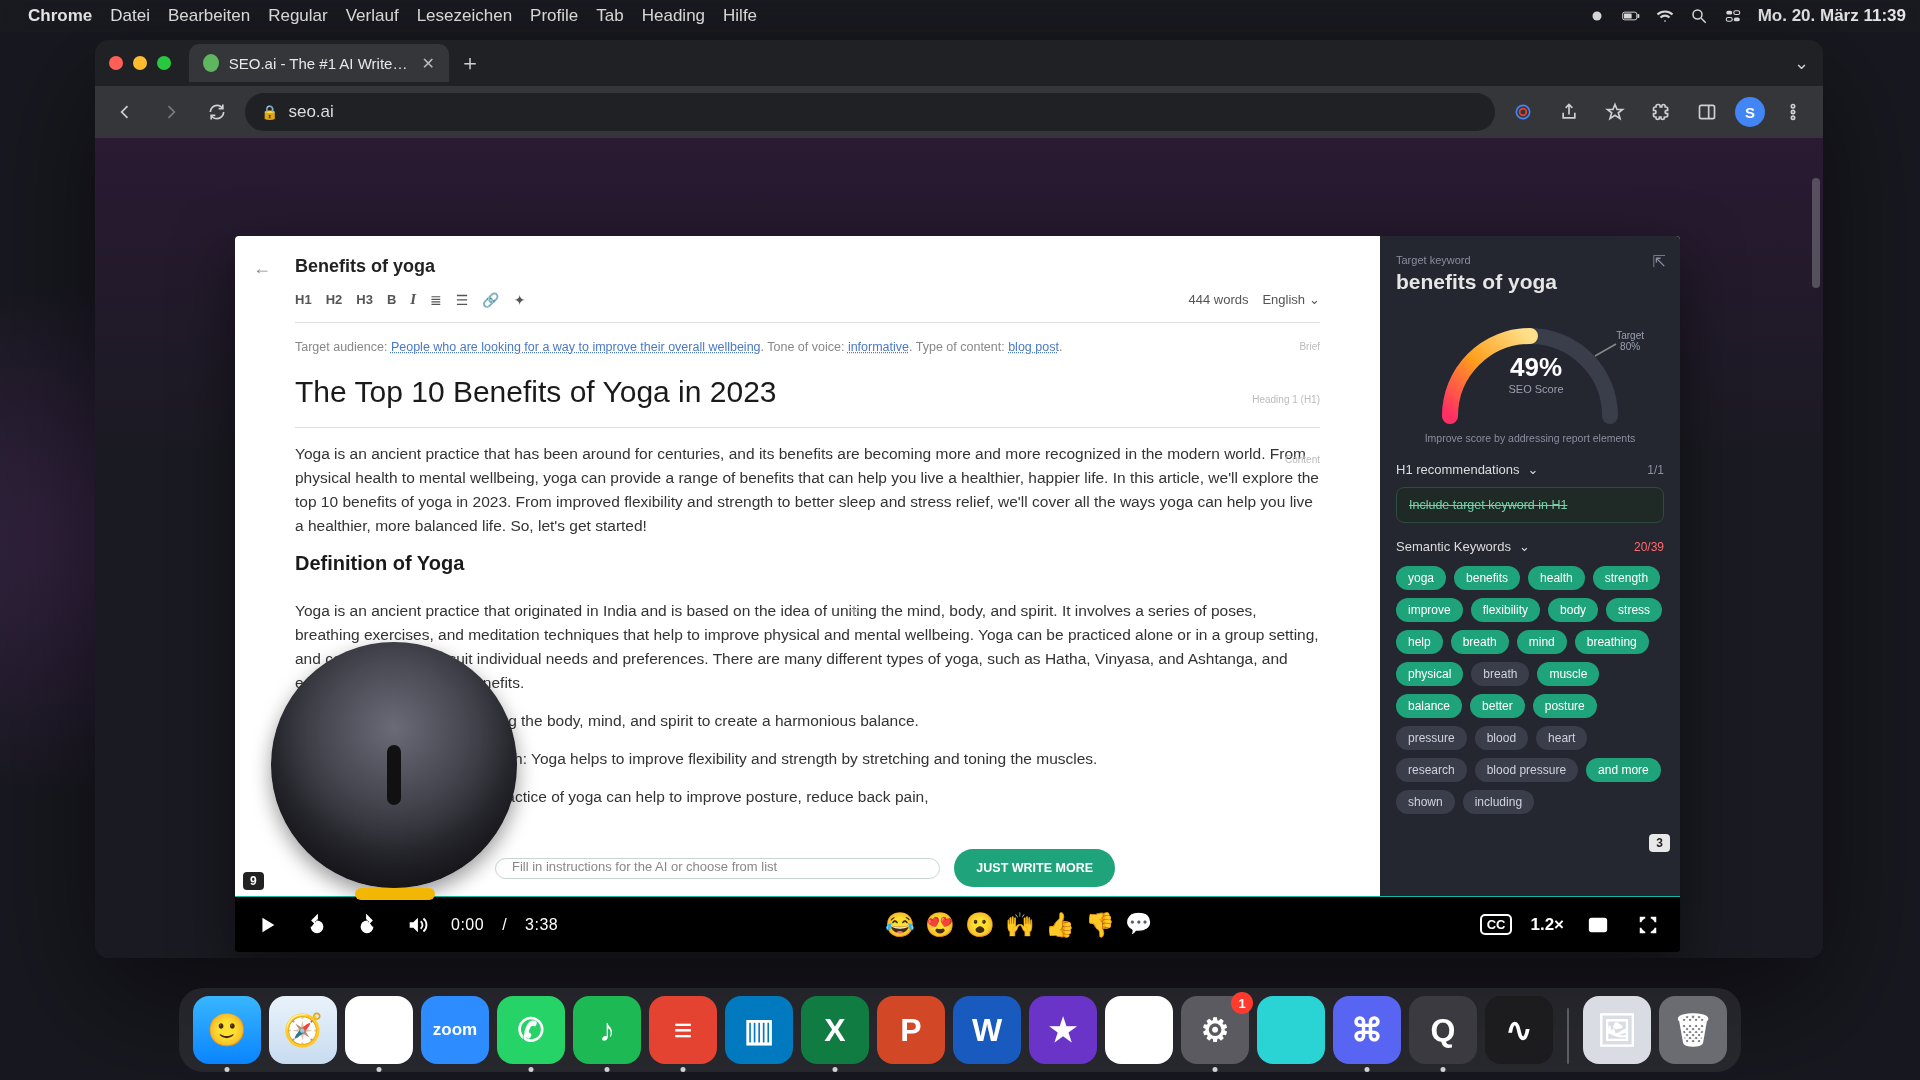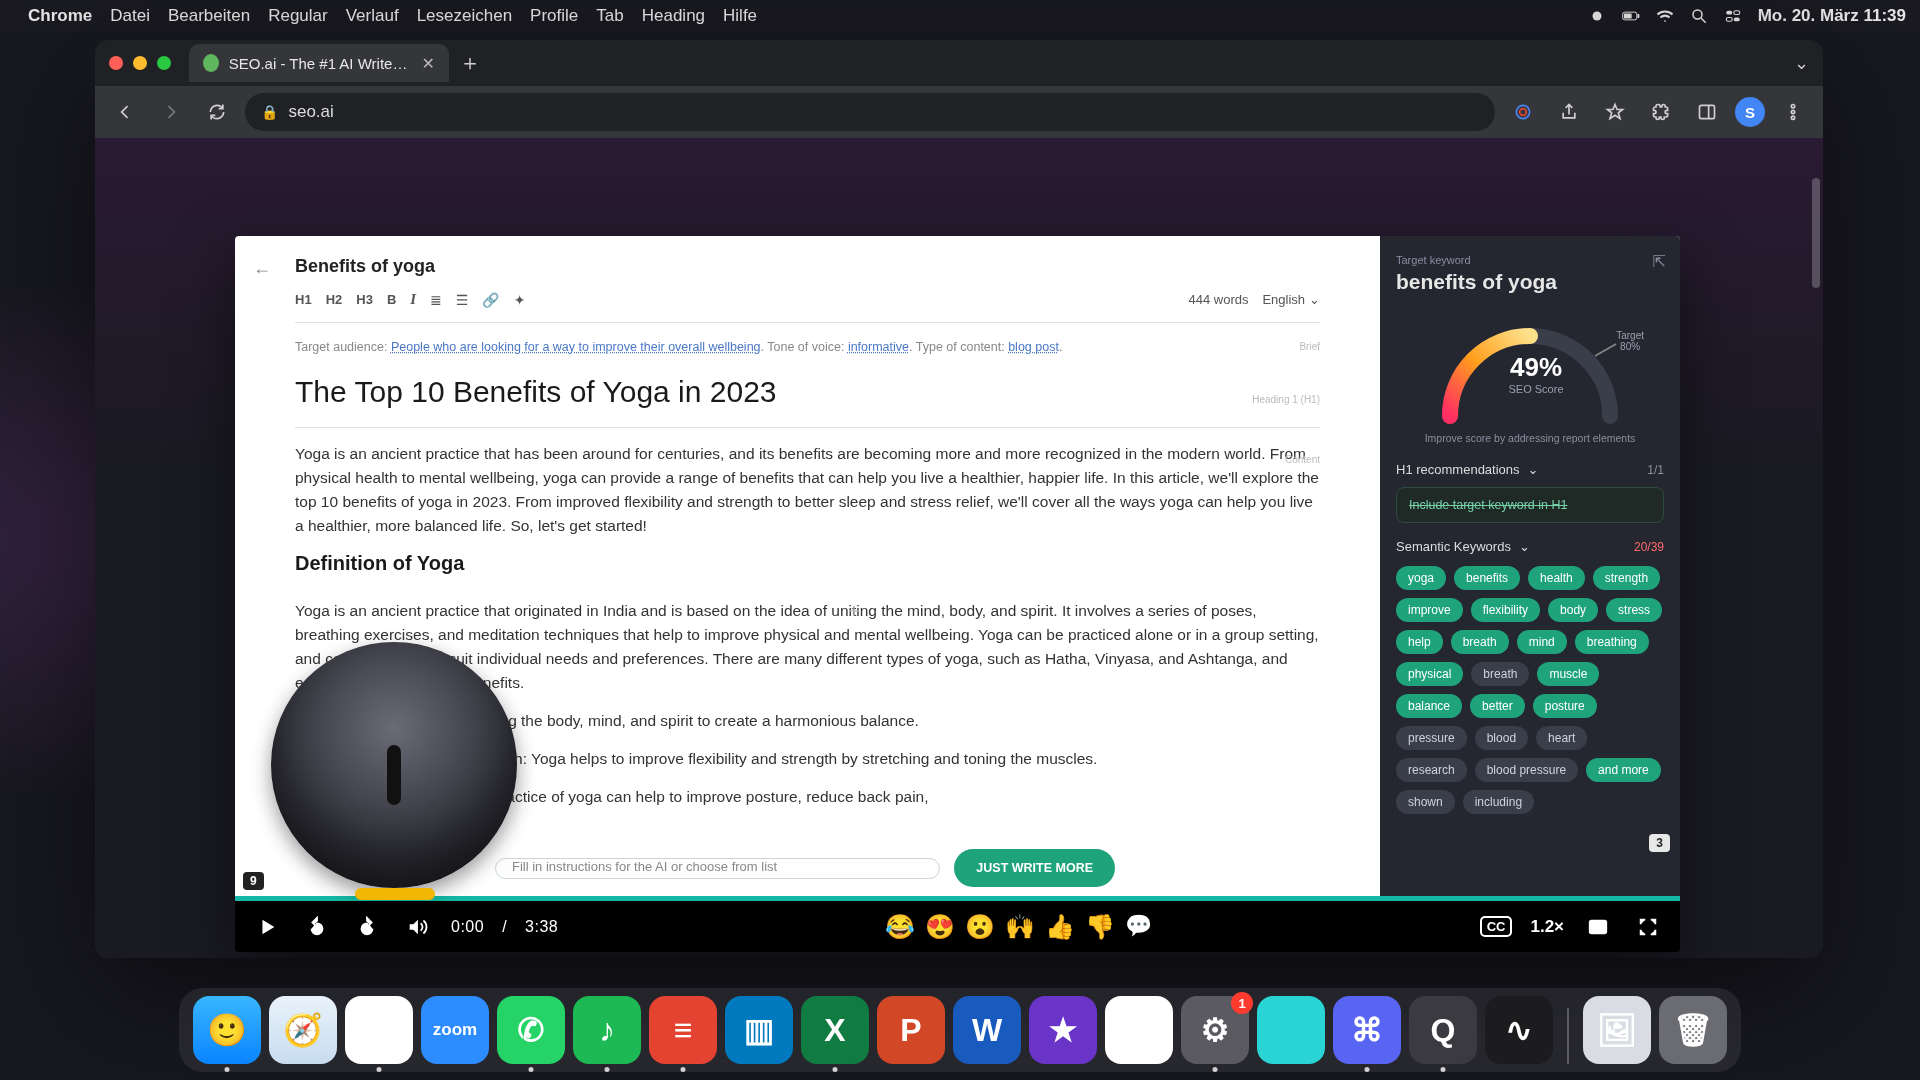--- a/index.html
+++ b/index.html
@@ -132,21 +132,21 @@
 .sect-head.red .count{color:#ff6b6b;}
 .kw-cloud{display:flex;flex-wrap:wrap;gap:8px;margin-top:12px;}
 .kw{padding:5px 12px;border-radius:14px;font-size:12px;}
 .kw.used{background:#1fa37a;color:#fff;}
 .kw.miss{background:#3a3d4a;color:#cfd3dd;}
 .side-badge{position:absolute;right:10px;bottom:44px;background:#e8e8e8;color:#222;font-size:12px;font-weight:700;padding:2px 7px;border-radius:4px;}
 
 
 .controls{
   height:56px;background:#000;display:flex;align-items:center;padding:0 16px;gap:18px;color:#fff;
-  border-top:5px solid #14b8a6;
+  border-top:1px solid #14b8a6;
 }
 .ctrl{display:flex;align-items:center;justify-content:center;width:32px;height:32px;}
 .ctrl svg{width:22px;height:22px;fill:#fff;}
 .time{font-size:16px;letter-spacing:.5px;}
 .controls .grow{flex:1}
 .emoji-row{display:flex;gap:10px;font-size:24px;}
 .speed{font-size:17px;font-weight:600;}
 .cc{border:2px solid #fff;border-radius:5px;font-size:13px;font-weight:700;padding:1px 5px;}
 
 

